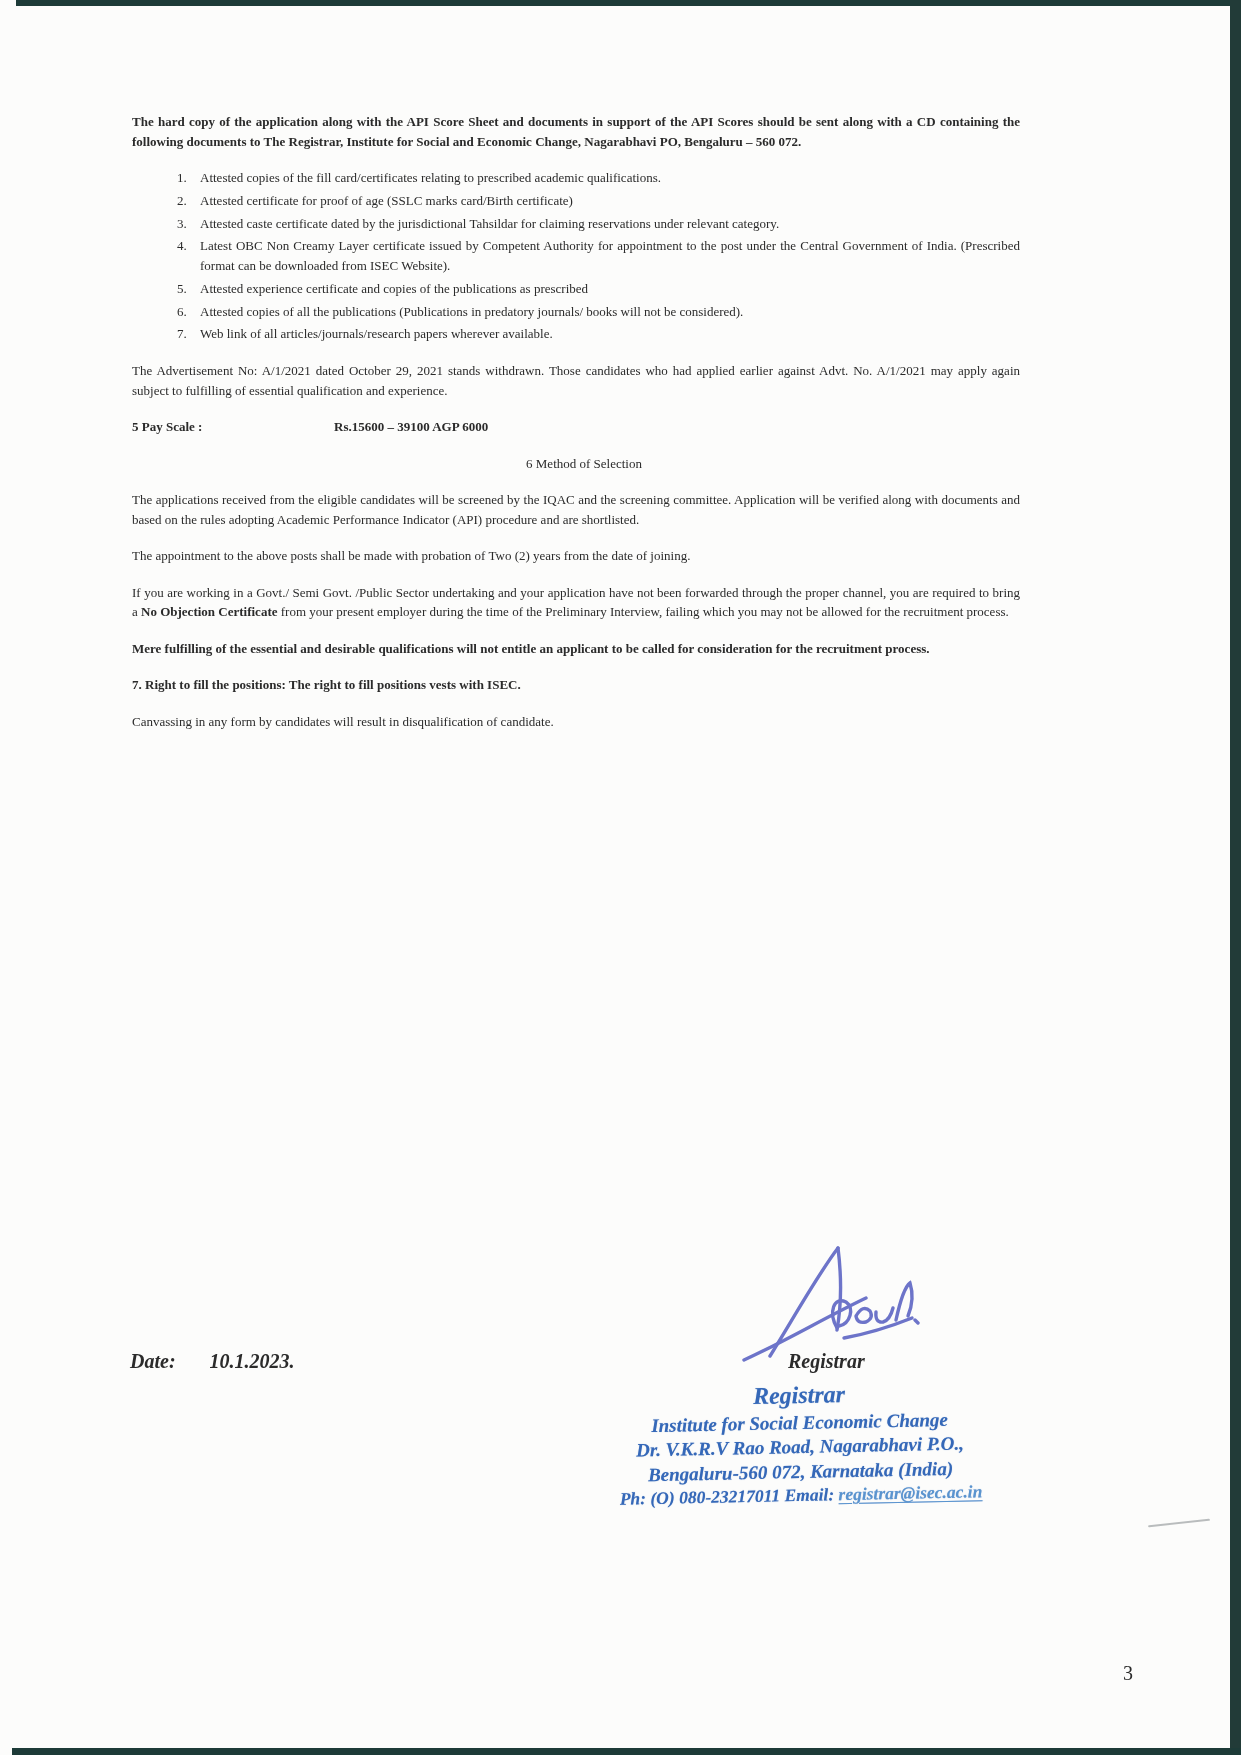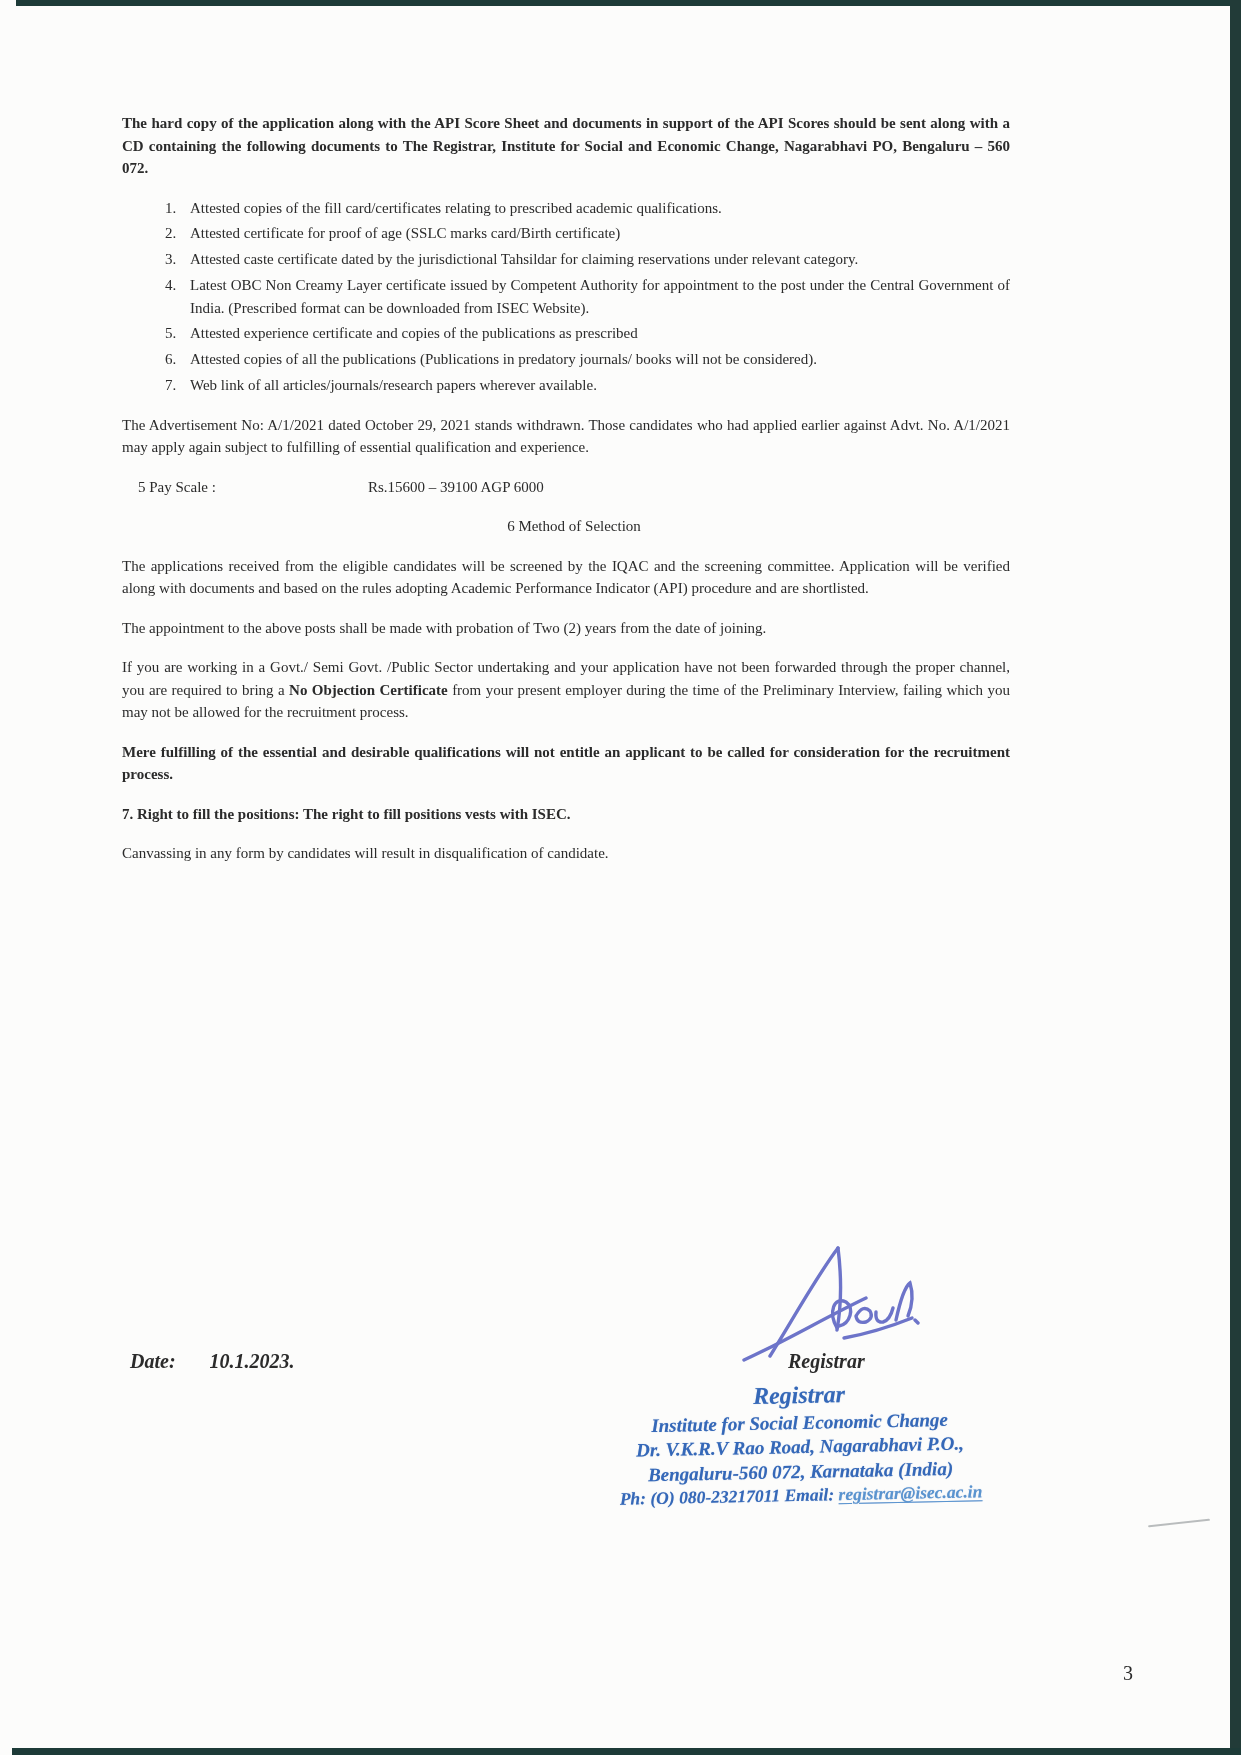--- a/index.html
+++ b/index.html
@@ -13,31 +13,31 @@
     color:#2b2b2b;
   }
   
   .edge-top{position:absolute;top:0;left:16px;right:0;height:6px;background:#1d3b38;}
   .edge-right{position:absolute;top:0;right:0;width:11px;height:100%;background:#223b38;}
   .edge-bottom{position:absolute;bottom:0;left:12px;right:0;height:7px;background:#1d3b38;}
   .pencil-mark{position:absolute;left:1148px;top:1522px;width:62px;height:2px;background:#b9bcbd;transform:rotate(-6deg);border-radius:2px;}
 
   .content{
     position:absolute;
-    left:122px;
+    left:132px;
     top:112px;
     width:888px;
-    font-size:15px;
+    font-size:13px;
     line-height:1.5;
   }
   p{margin:0 0 17px 0;text-align:justify;}
   .bold{font-weight:bold;}
   ol.doc-list{margin:2px 0 17px 0;padding:0 0 0 58px;list-style:decimal;}
   ol.doc-list li{margin:0 0 3px 0;padding-left:10px;text-align:justify;line-height:1.52;}
-  .payscale{display:flex;margin:0 0 17px 16px;font-weight:normal;gap:28px;}
+  .payscale{display:flex;margin:0 0 17px 0;font-weight:bold;}
   .payscale .ps-label{width:202px;flex:0 0 auto;}
   .heading{font-weight:normal;margin:0 0 17px 16px;text-align:center;}
 
   .signoff{position:absolute;left:0;top:1222px;width:1241px;height:533px;font-style:italic;}
   .signature-svg{position:absolute;left:740px;top:18px;}
   .date-line{position:absolute;left:130px;top:128px;font-size:20px;font-weight:bold;}
   .date-line .date-value{margin-left:34px;}
   .registrar-label{position:absolute;left:788px;top:128px;font-size:20px;font-weight:bold;}
 
   .stamp{

